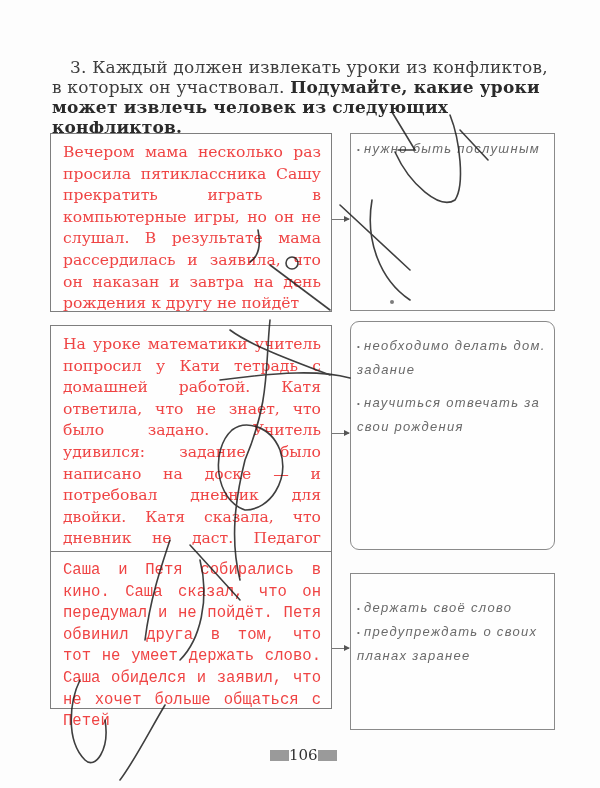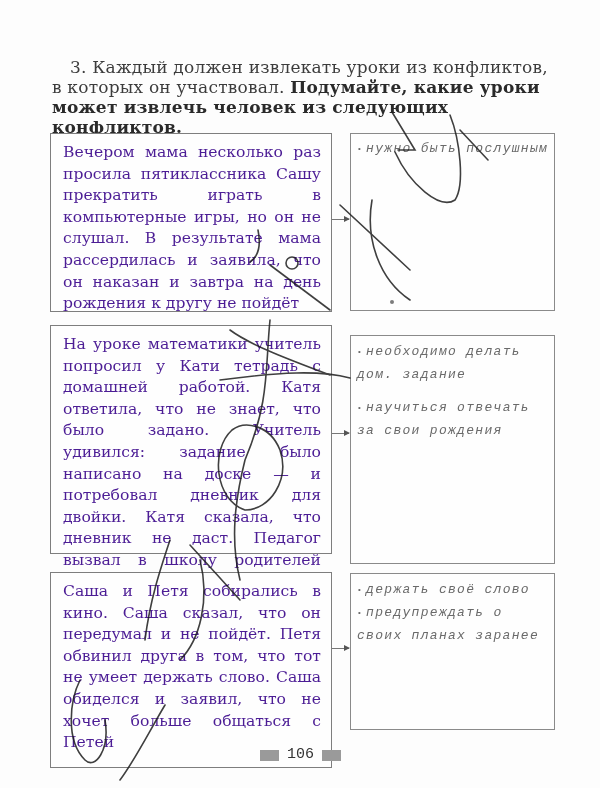--- a/index.html
+++ b/index.html
@@ -13,43 +13,43 @@
       position: absolute; left: 52px; top: 57px; width: 510px;
       font-size: 17px; line-height: 20px; letter-spacing: 0.2px;
       color: #3c3c3c;
     }
     .task .indent { display: inline-block; width: 18px; }
     .task b { color: #2a2a2a; }
     .situation {
       position: absolute; left: 50px; width: 282px;
       border: 1px solid #7e7e7e; box-sizing: border-box;
       padding: 8px 10px 12px 12px;
-      font-size: 15.6px; line-height: 21.6px; color: #4c1d95;
+      font-size: 15.6px; line-height: 21.6px; color: #ef4444;
       text-align: justify; background: #fefefe;
     }
     .answer {
       position: absolute; left: 350px; width: 205px;
       border: 1px solid #8a8a8a; box-sizing: border-box;
       padding: 3px 4px 4px 6px;
-      font-family: Liberation Mono, monospace;
+      font-family: Liberation Sans, sans-serif;
       font-style: italic; font-size: 13px; line-height: 23px;
       color: #6a6a6a; letter-spacing: 1.3px; background: #fefefe;
     }
     .answer .item { display: block; }
     .answer .bullet { font-style: normal; font-size: 8px; vertical-align: middle; margin-right: 3px; }
     .arrow {
       position: absolute; left: 332px; width: 17px; height: 1px; background: #777;
     }
     .arrow::after {
       content: ""; position: absolute; right: -1px; top: -3px;
       border-left: 6px solid #555; border-top: 3.5px solid transparent; border-bottom: 3.5px solid transparent;
     }
     .page-num {
-      position: absolute; left: 260px; top: 747px; height: 16px;
-      display: flex; align-items: center; gap: 8px; font-family: Liberation Mono, monospace;
+      position: absolute; left: 270px; top: 747px; height: 16px;
+      display: flex; align-items: center; gap: 0;
     }
     .page-num .bar { width: 19px; height: 11px; background: #9a9a9a; }
     .page-num .num { font-size: 15px; color: #333; line-height: 16px; }
     svg.scribbles { position: absolute; left: 0; top: 0; pointer-events: none; }
   </style>
 </head>
 <body>
 
 <div class="task">
   <span class="indent"></span><span>3.</span>
@@ -58,28 +58,28 @@
 </div>
 
 <div class="situation" style="top:133px;height:179px;">Вечером мама несколько раз просила пятиклассника Сашу прекратить играть в компьютерные игры, но он не слушал. В результате мама рассердилась и заявила, что он наказан и завтра на день рождения к другу не пойдёт</div>
 <div class="arrow" style="top:219px;"></div>
 <div class="answer" style="top:133px;height:178px;">
   <span class="item"><span class="bullet">•</span><span>нужно быть послушным</span></span>
 </div>
 
 <div class="situation" style="top:325px;height:229px;">На уроке математики учитель попросил у Кати тетрадь с домашней работой. Катя ответила, что не знает, что было задано. Учитель удивился: задание было написано на доске — и потребовал дневник для двойки. Катя сказала, что дневник не даст. Педагог вызвал в школу родителей ученицы</div>
 <div class="arrow" style="top:433px;"></div>
-<div class="answer" style="top:335px;height:229px;padding-top:4px;">
+<div class="answer" style="top:321px;height:229px;padding-top:12px;border-radius:9px;">
   <span class="item"><span class="bullet">•</span><span>необходимо делать дом. задание</span></span>
   <span class="item" style="margin-top:10px;"><span class="bullet">•</span><span>научиться отвечать за свои рождения</span></span>
 </div>
 
-<div class="situation" style="top:572px;height:196px;">Саша и Петя собирались в кино. Саша сказал, что он передумал и не пойдёт. Петя обвинил друга в том, что тот не умеет держать слово. Саша обиделся и заявил, что не хочет больше общаться с Петей</div>
+<div class="situation" style="top:551px;height:158px;font-family:Liberation Mono, monospace;">Саша и Петя собирались в кино. Саша сказал, что он передумал и не пойдёт. Петя обвинил друга в том, что тот не умеет держать слово. Саша обиделся и заявил, что не хочет больше общаться с Петей</div>
 <div class="arrow" style="top:648px;"></div>
-<div class="answer" style="top:573px;height:157px;padding-top:4px;">
+<div class="answer" style="top:573px;height:157px;padding-top:22px;">
   <span class="item"><span class="bullet">•</span><span>держать своё слово</span></span>
   <span class="item"><span class="bullet">•</span><span>предупреждать о своих планах заранее</span></span>
 </div>
 
 <div class="page-num">
   <span class="bar"></span>
   <span class="num">106</span>
   <span class="bar"></span>
 </div>
 

